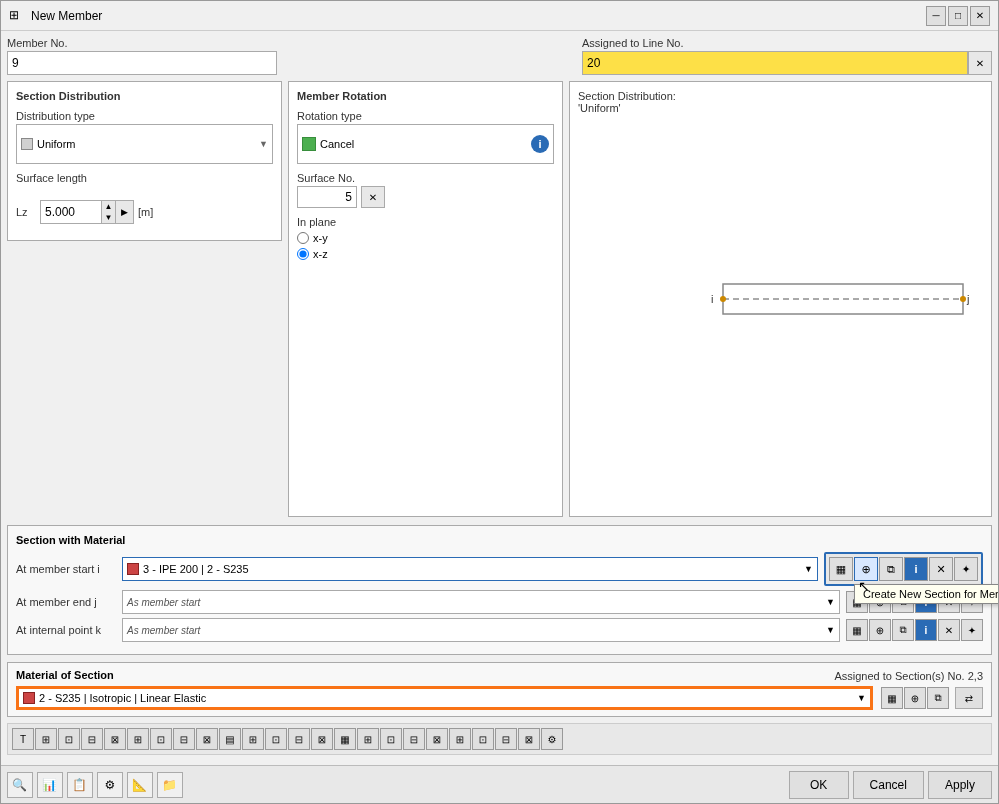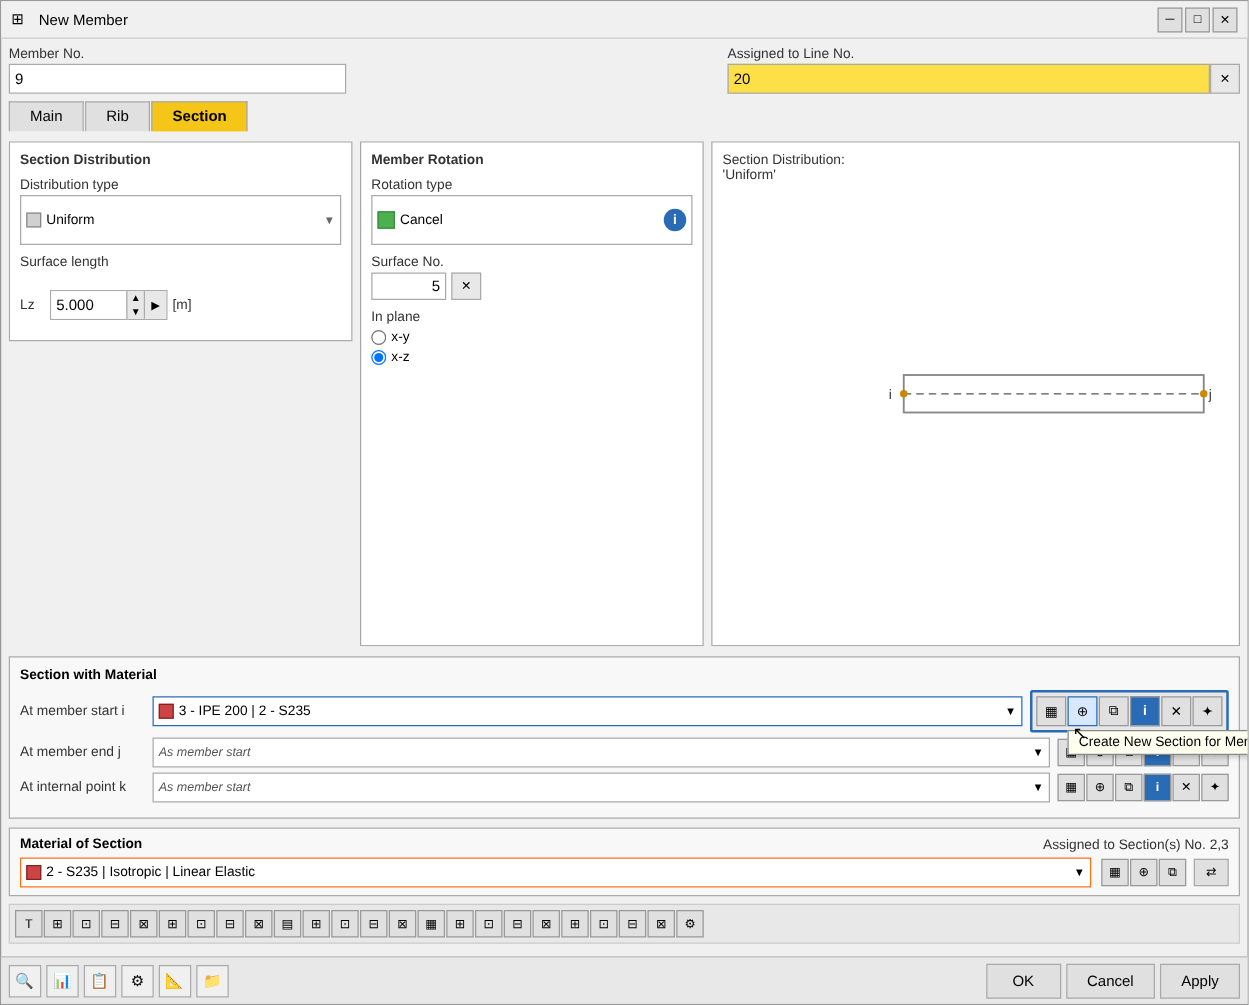--- a/index.html
+++ b/index.html
@@ -73,21 +73,21 @@
     .tool-btn { width: 24px; height: 24px; border: 1px solid #999; background: #e0e0e0; display: flex; align-items: center; justify-content: center; cursor: pointer; font-size: 11px; }
     .tooltip-popup { position: absolute; top: 32px; left: 30px; background: #fffff0; border: 1px solid #888; padding: 3px 8px; font-size: 11px; white-space: nowrap; z-index: 10; box-shadow: 2px 2px 4px rgba(0,0,0,0.2); }
     
     .small-toolbar { display: flex; align-items: center; gap: 1px; }
     .small-tool-btn { width: 22px; height: 22px; border: 1px solid #999; background: #e0e0e0; display: flex; align-items: center; justify-content: center; cursor: pointer; font-size: 10px; }
     
     .material-section { border: 1px solid #aaa; background: #f8f8f8; padding: 6px 8px; margin-top: 3px; display: flex; align-items: center; gap: 8px; }
     .material-left { display: flex; flex-direction: column; flex: 1; }
     .material-label { font-size: 11px; font-weight: bold; margin-bottom: 2px; }
     .material-select-row { display: flex; align-items: center; gap: 4px; margin-top: 3px; }
-    .material-select { flex: 1; height: 24px; border: 1px solid #f97316; background: white; padding: 2px 4px; font-size: 11px; display: flex; align-items: center; gap: 4px; }
+    .material-select { flex: 1; height: 24px; border: 3px solid #f97316; background: white; padding: 2px 4px; font-size: 11px; display: flex; align-items: center; gap: 4px; }
     .material-swatch { width: 12px; height: 12px; background: #cc4444; border: 1px solid #882222; flex-shrink: 0; }
     
     .bottom-toolbar { height: 38px; background: #e8e8e8; border-top: 1px solid #bbb; display: flex; align-items: center; padding: 0 6px; gap: 4px; flex-shrink: 0; margin-top: 4px; }
     .bottom-tool-btn { width: 26px; height: 26px; border: 1px solid #aaa; background: #f0f0f0; display: flex; align-items: center; justify-content: center; cursor: pointer; font-size: 12px; }
     .bottom-spacer { flex: 1; }
     .dialog-btn { height: 28px; min-width: 60px; border: 1px solid #aaa; background: #e0e0e0; padding: 0 16px; cursor: pointer; font-size: 12px; }
     
     .flex-select { display: flex; align-items: center; border: 1px solid #aaa; background: white; height: 40px; padding: 0 4px; }
     .flex-select-text { flex: 1; font-size: 11px; }
     .flex-select-arrow { font-size: 9px; color: #666; }
@@ -122,25 +122,20 @@
       </div>
       <div class="field-group assigned">
         <div class="field-label">Assigned to Line No.</div>
         <div class="field-input-with-btn">
           <input class="field-input" type="text" value="20" style="flex: 1 1 0%;">
           <button class="field-clear-btn">✕</button>
         </div>
       </div>
     </div>
 
-    <div class="tabs">
-      <div class="tab">Main</div>
-      <div class="tab">Rib</div>
-      <div class="tab active">Section</div>
-    </div>
 
     <div class="main-panel">
 
       <div class="left-panel">
         <div class="section-box">
           <div class="section-box-title">Section Distribution</div>
           <div class="form-row">
             <div class="form-label">Distribution type</div>
             <div class="flex-select">
               <span class="swatch" style="width:12px;height:12px;background:#d0d0d0;border:1px solid #888;display:inline-block;margin-right:4px;"></span>

